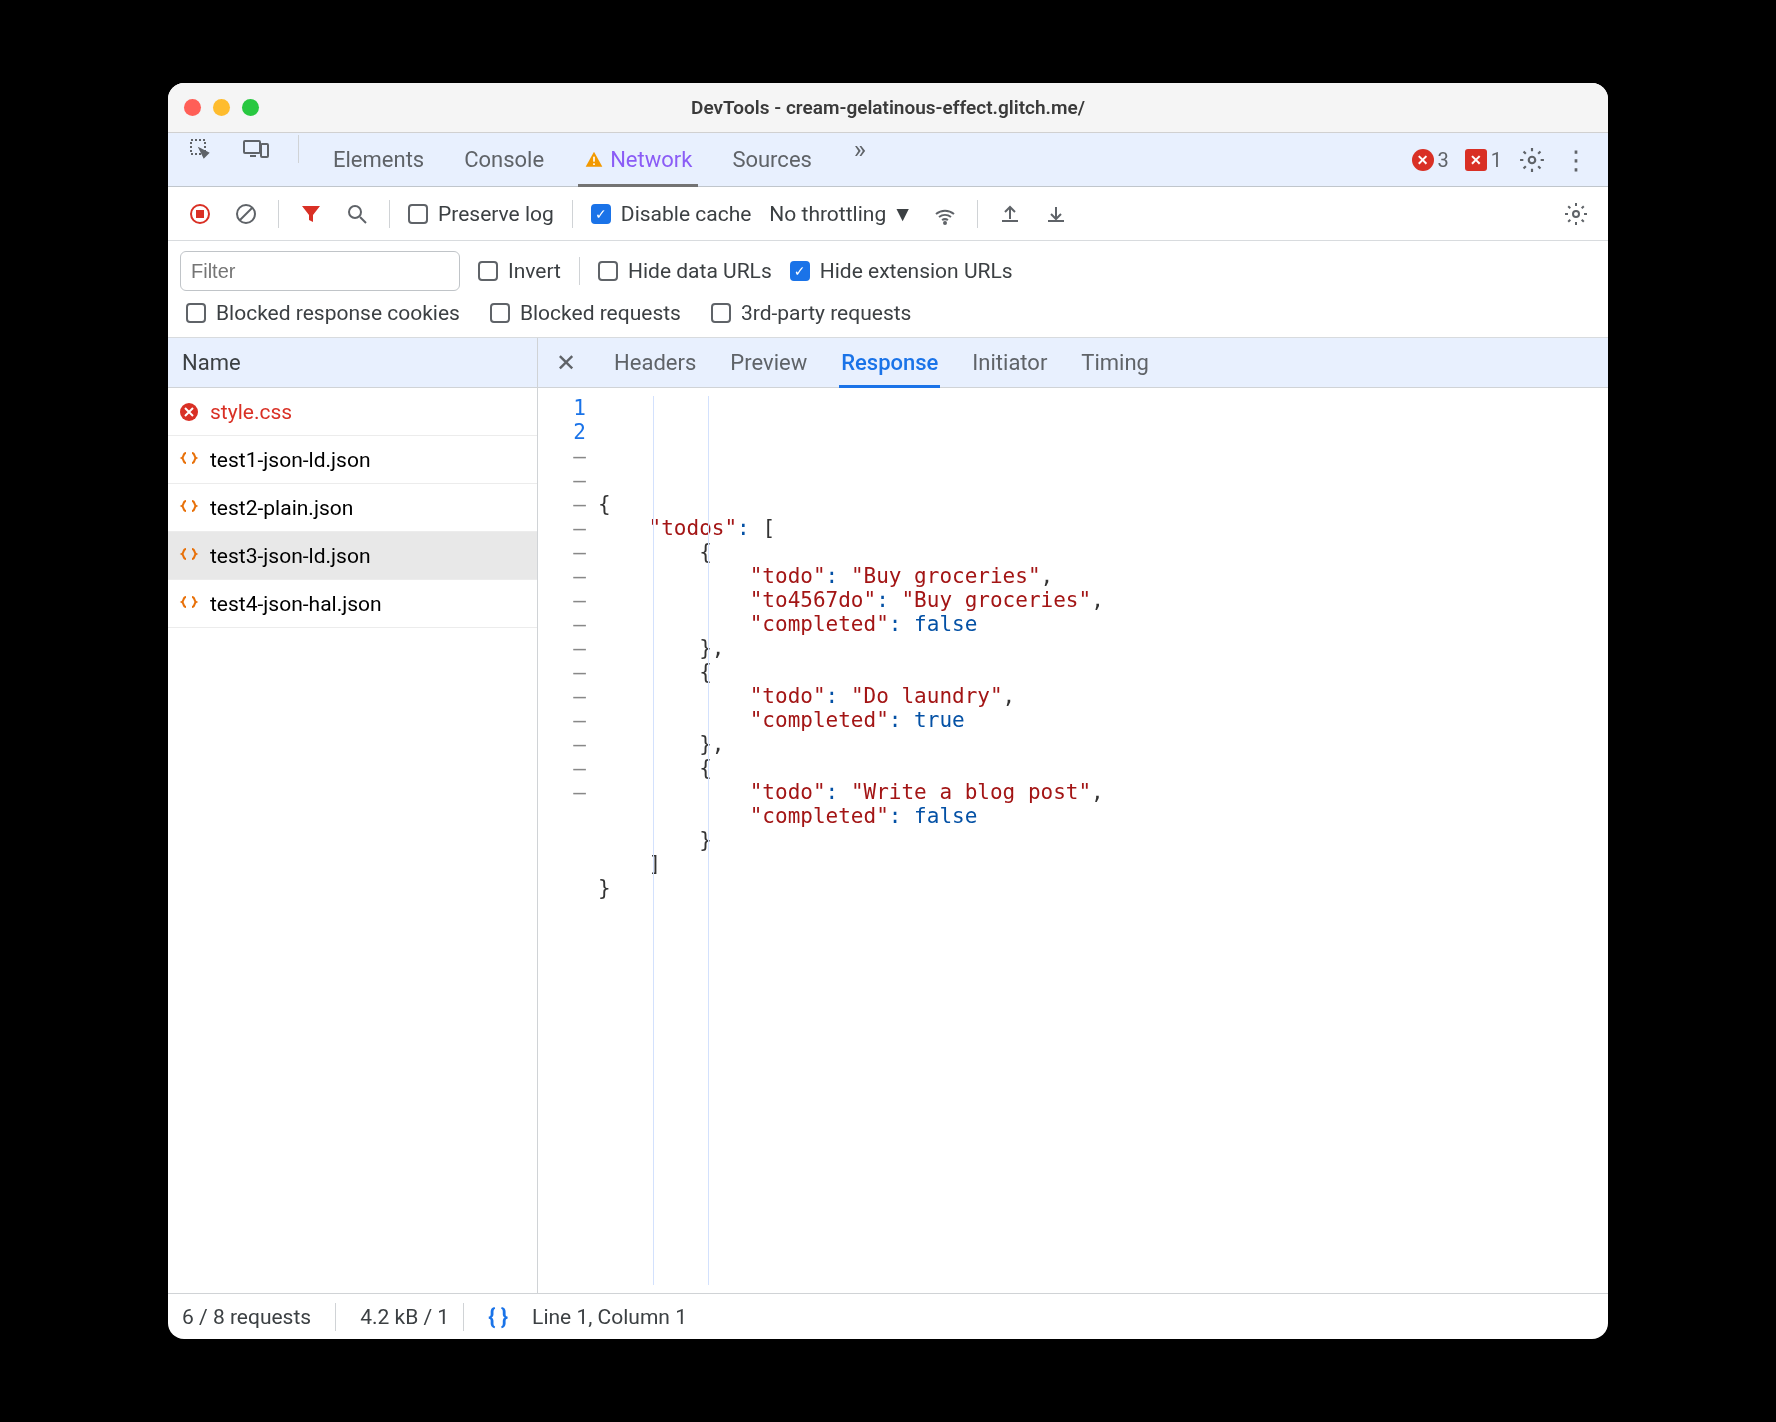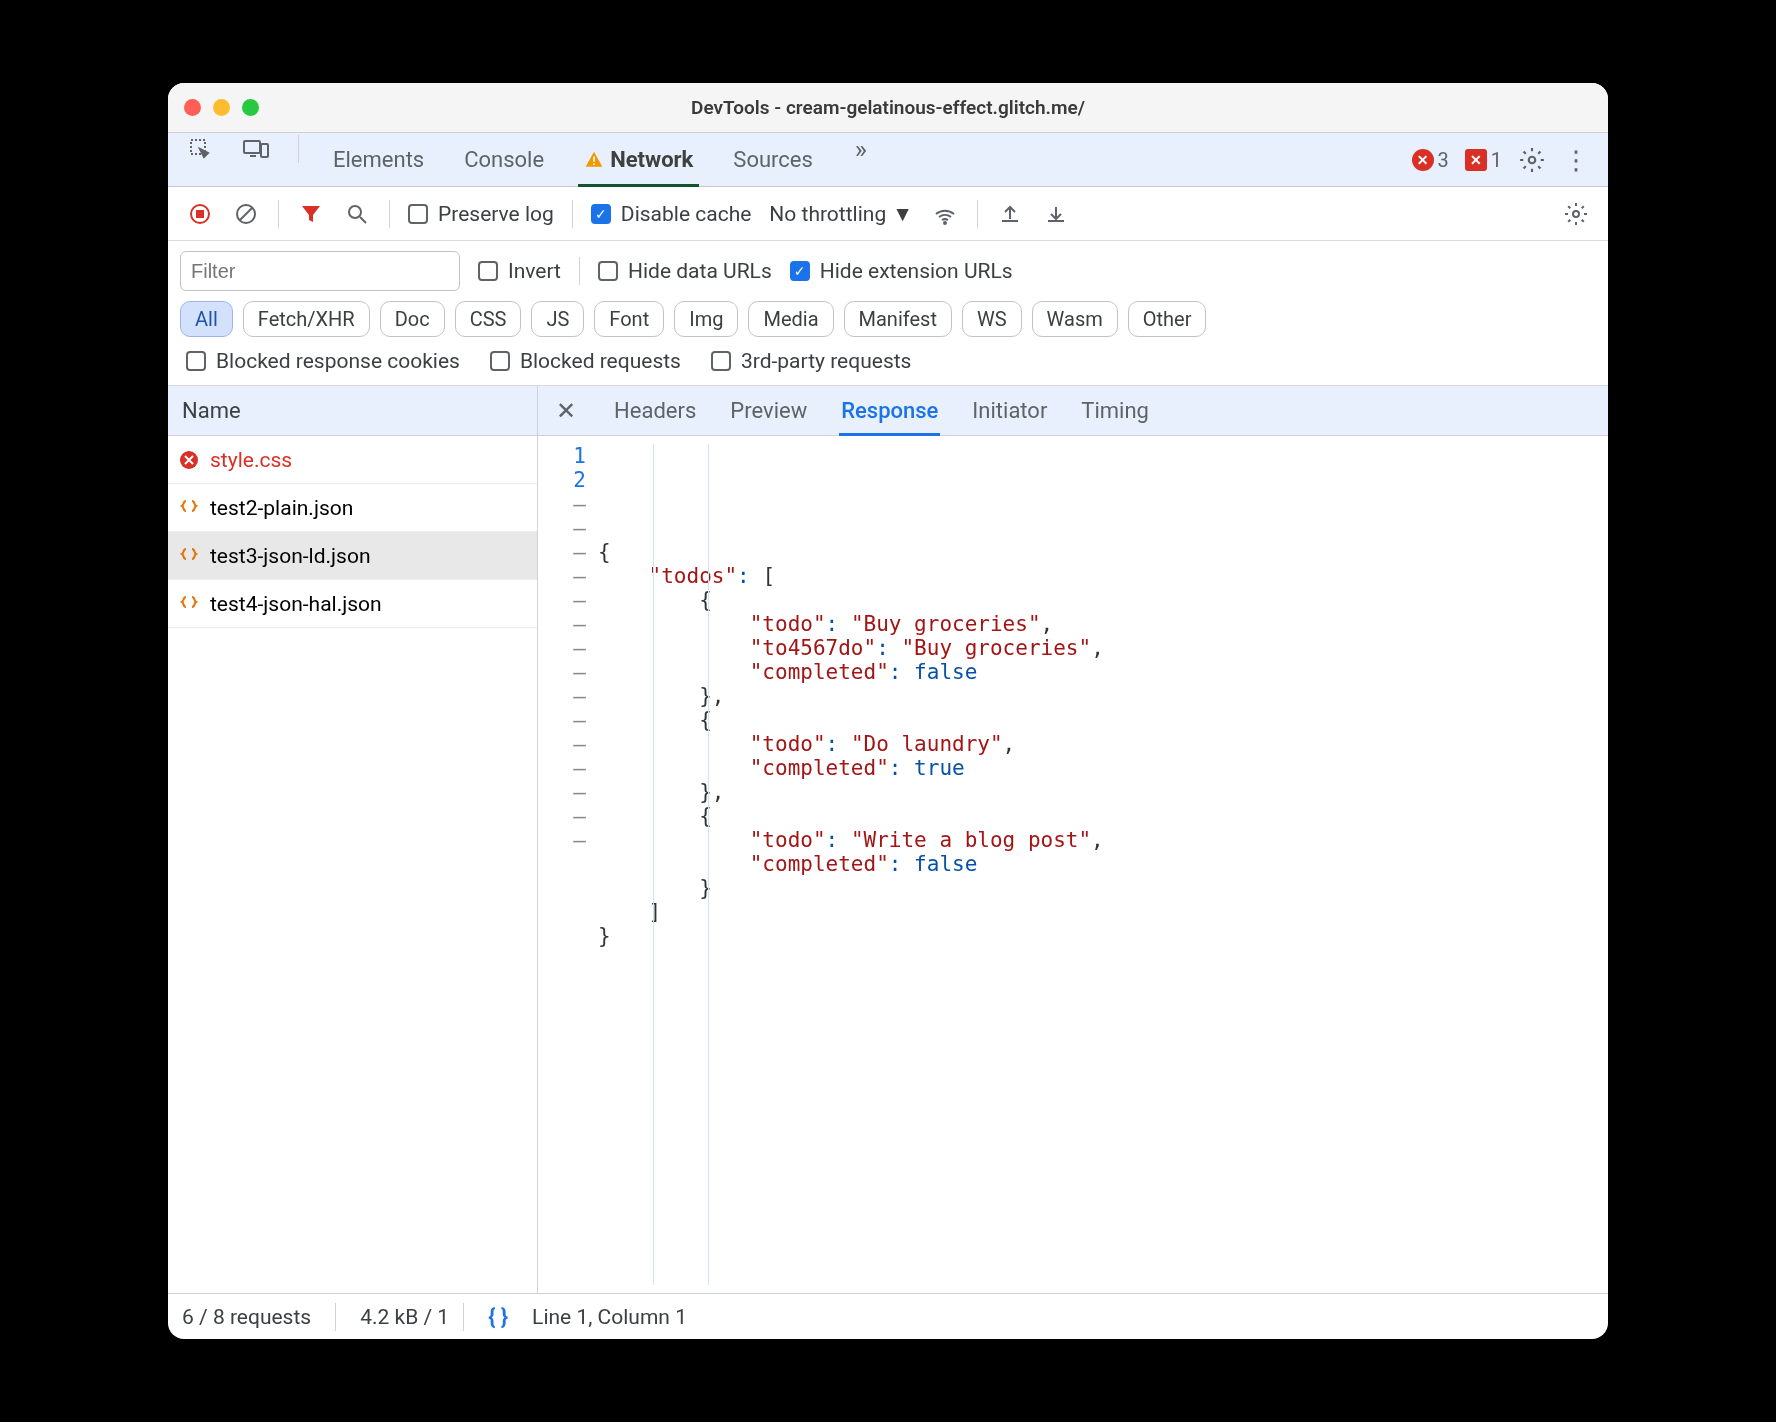--- a/index.html
+++ b/index.html
@@ -44,21 +44,21 @@
     border-bottom: 1px solid #c0c6cc;
     display: flex;
     align-items: center;
     padding: 0 18px;
     gap: 20px;
     font-size: 22px;
     color: #5f6368;
   }
   .tabs-left { display: flex; gap: 28px; }
   .tab-item { padding: 12px 6px; cursor: pointer; display: flex; align-items: center; gap: 6px;}
-  .tab-item.active { color: #404040; border-bottom: 3px solid #14532d; margin-bottom: -3px; font-weight: 700;}
+  .tab-item.active { color: #8b5cf6; border-bottom: 3px solid #737373; margin-bottom: -3px; font-weight: 400;}
   .tabs-right { margin-left: auto; display: flex; align-items: center; gap: 16px; }
   .icon-btn { width: 28px; height: 28px; display: inline-flex; align-items: center; justify-content: center; cursor: pointer; color:#5f6368;}
   .error-badge { display: inline-flex; align-items: center; gap: 4px; font-size: 20px;}
   .circle-err { width: 22px; height: 22px; border-radius: 50%; background: #d93025; color: #fff; display: inline-flex; align-items: center; justify-content: center; font-size: 14px; font-weight: bold;}
   .sq-err { width: 22px; height: 22px; background: #d93025; color: #fff; display: inline-flex; align-items: center; justify-content: center; font-size: 14px; font-weight: bold; border-radius:3px;}
   
   .toolbar {
     height: 54px;
     border-bottom: 1px solid #d8dbde;
     display: flex;
@@ -249,34 +249,20 @@
     <label class="ck-label">
         <span class="chk"></span>
         <span>Hide data URLs</span>
       </label>
     <label class="ck-label">
         <span class="chk checked">✓</span>
         <span>Hide extension URLs</span>
       </label>
   </div>
 
-  <div class="chips" id="chips">
-      <span class="chip active">All</span>
-      <span class="chip">Fetch/XHR</span>
-      <span class="chip">Doc</span>
-      <span class="chip">CSS</span>
-      <span class="chip">JS</span>
-      <span class="chip">Font</span>
-      <span class="chip">Img</span>
-      <span class="chip">Media</span>
-      <span class="chip">Manifest</span>
-      <span class="chip">WS</span>
-      <span class="chip">Wasm</span>
-      <span class="chip">Other</span>
-    </div>
 
   <div class="extra-chk-row">
     <label class="ck-label">
         <span class="chk"></span>
         <span>Blocked response cookies</span>
       </label>
     <label class="ck-label">
         <span class="chk"></span>
         <span>Blocked requests</span>
       </label>
@@ -291,20 +277,29 @@
       <div class="col-header">Name</div>
       <div id="req-rows">
           <div class="req-row err">
             <span class="file-icon">
               <svg width="20" height="20" viewBox="0 0 20 20">
                 <circle cx="10" cy="10" r="9" fill="#d93025"></circle>
                 <path d="M6 6 L14 14 M14 6 L6 14" stroke="#fff" stroke-width="2"></path>
               </svg>
             </span>
             <span class="ellipsis" style="flex: 1 1 0%;">style.css</span>
+          </div>
+          <div class="req-row">
+            <span class="file-icon">
+              <svg width="20" height="20" viewBox="0 0 20 20" fill="none" stroke="#e8710a" stroke-width="2">
+                <path d="M7 3 C4 3 5 7 3 8 C5 9 4 13 7 13"></path>
+                <path d="M13 3 C16 3 15 7 17 8 C15 9 16 13 13 13"></path>
+              </svg>
+            </span>
+            <span class="ellipsis" style="flex: 1 1 0%;">test1-json-ld.json</span>
           </div>
           <div class="req-row">
             <span class="file-icon">
               <svg width="20" height="20" viewBox="0 0 20 20" fill="none" stroke="#e8710a" stroke-width="2">
                 <path d="M7 3 C4 3 5 7 3 8 C5 9 4 13 7 13"></path>
                 <path d="M13 3 C16 3 15 7 17 8 C15 9 16 13 13 13"></path>
               </svg>
             </span>
             <span class="ellipsis" style="flex: 1 1 0%;">test2-plain.json</span>
           </div>

